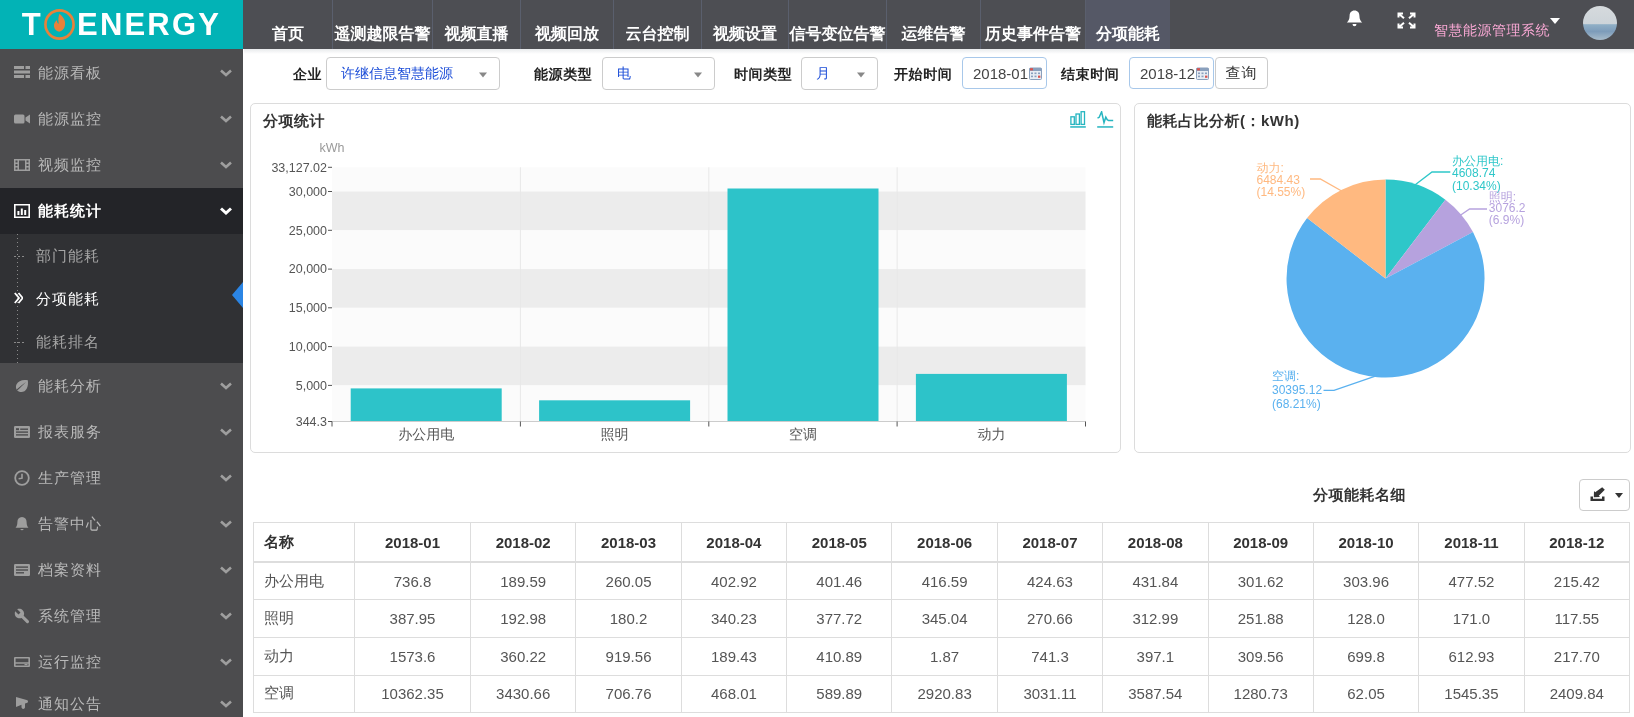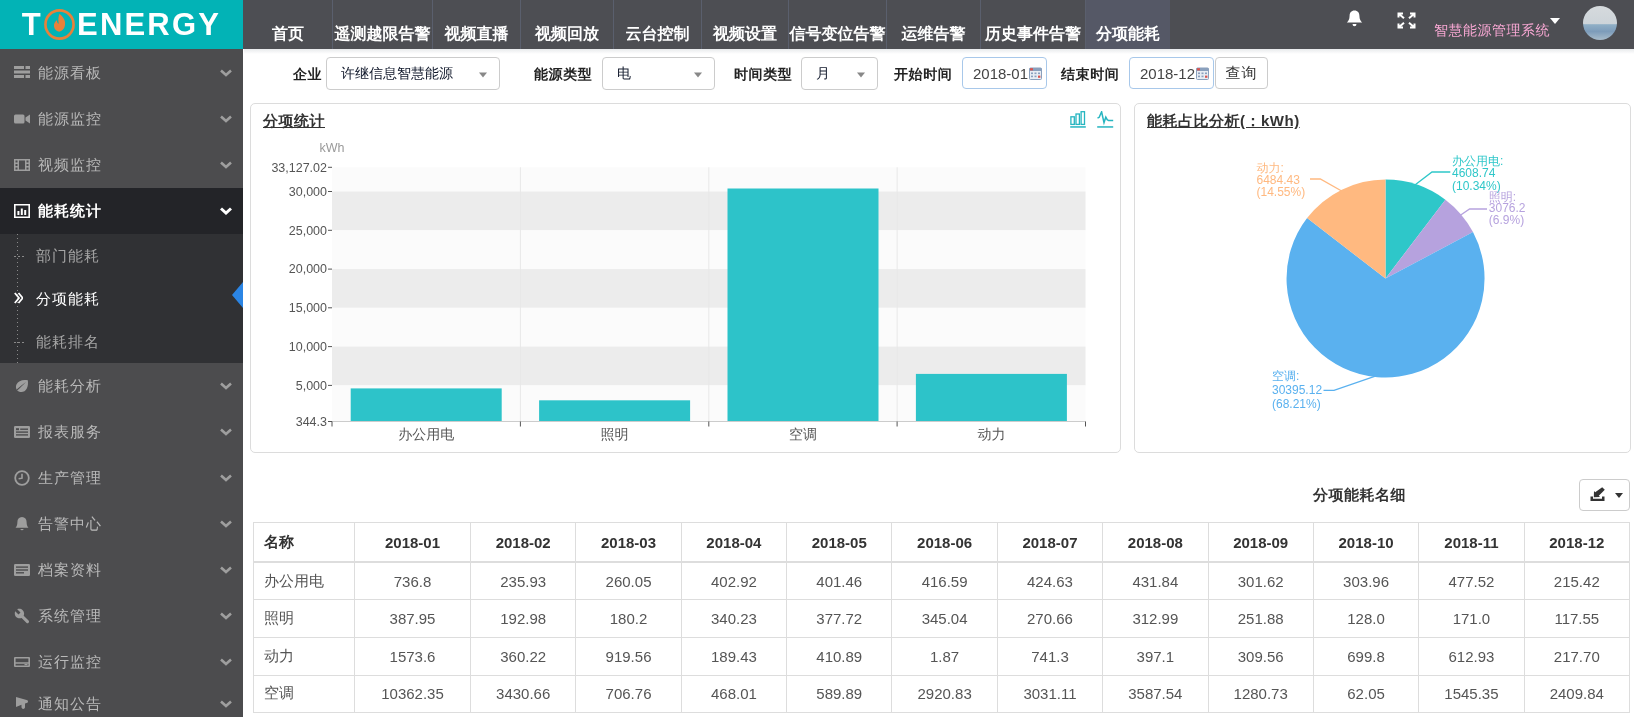--- a/index.html
+++ b/index.html
@@ -31,34 +31,34 @@
 .nitem{position:absolute;top:0;height:49px;color:#fff;font-size:16px;font-weight:bold;
   text-align:center;border-right:1px solid #5a5f6d;}
 .nitem span{position:absolute;left:0;right:0;top:24px;}
 .nitem.act{background:#555866;border-right:none;}
 
 #filter{position:absolute;left:244px;top:49px;width:1390px;height:54px;background:#fff;}
 #filter:before{content:"";position:absolute;left:0;top:0;width:100%;height:5px;
   background:linear-gradient(#e8eaec,#fff);}
 .flabel{position:absolute;top:17px;font-size:14px;font-weight:bold;color:#222;letter-spacing:0.6px;}
 .fsel{position:absolute;top:8px;height:33px;border:1px solid #ccc;border-radius:4px;background:#fff;
-  font-size:14px;color:#0f172a;}
+  font-size:14px;color:#1d4ed8;}
 .fsel .t{position:absolute;left:14px;top:50%;transform:translateY(-50%);}
 .fsel .ar{position:absolute;right:12px;top:50%;transform:translateY(-30%);width:0;height:0;
   border-left:4px solid transparent;border-right:4px solid transparent;border-top:5.5px solid #888;}
 .fdate{position:absolute;top:8px;height:32px;border:1px solid #a8c8ea;border-radius:4px;background:#fff;
   font-size:15px;color:#444;}
 .fdate .t{position:absolute;left:10px;top:50%;transform:translateY(-50%);}
 #qbtn{position:absolute;left:971px;top:8px;width:53px;height:32px;border:1px solid #ccc;
   border-radius:4px;background:#fff;font-size:15px;color:#333;text-align:center;line-height:30px;letter-spacing:1px;}
 
 .panel{position:absolute;background:#fff;border:1px solid #dcdcdc;border-radius:5px;}
 #panel1{left:250px;top:103px;width:871px;height:350px;}
 #panel2{left:1134px;top:103px;width:497px;height:350px;}
-.ptitle{position:absolute;left:12px;top:8px;font-size:15px;font-weight:bold;color:#333;letter-spacing:0.5px;text-decoration:underline;}
+.ptitle{position:absolute;left:12px;top:8px;font-size:15px;font-weight:bold;color:#333;letter-spacing:0.5px;}
 
 #ttitle{position:absolute;left:1313px;top:486px;font-size:15px;font-weight:bold;color:#333;letter-spacing:0.5px;}
 #expbtn{position:absolute;left:1579px;top:479px;width:51px;height:32px;border:1px solid #ccc;border-radius:4px;background:#fff;}
 #dtable{position:absolute;left:253px;top:522px;width:1377px;border-collapse:collapse;table-layout:fixed;
   font-size:15px;color:#555;}
 #dtable th,#dtable td{border:1px solid #ddd;text-align:center;font-weight:normal;padding:0;}
 #dtable th{height:39.5px;font-weight:bold;color:#333;border-bottom:2px solid #ddd;}
 #dtable td{height:37.7px;}
 #dtable .c1{text-align:left;padding-left:10px;width:101px;}
 </style>
@@ -464,21 +464,21 @@
         <th>2018-07</th>
         <th>2018-08</th>
         <th>2018-09</th>
         <th>2018-10</th>
         <th>2018-11</th>
         <th>2018-12</th>
       </tr>
   <tr>
         <td class="c1">办公用电</td>
         <td>736.8</td>
-        <td>235.93</td>
+        <td>189.59</td>
         <td>260.05</td>
         <td>402.92</td>
         <td>401.46</td>
         <td>416.59</td>
         <td>424.63</td>
         <td>431.84</td>
         <td>301.62</td>
         <td>303.96</td>
         <td>477.52</td>
         <td>215.42</td>

